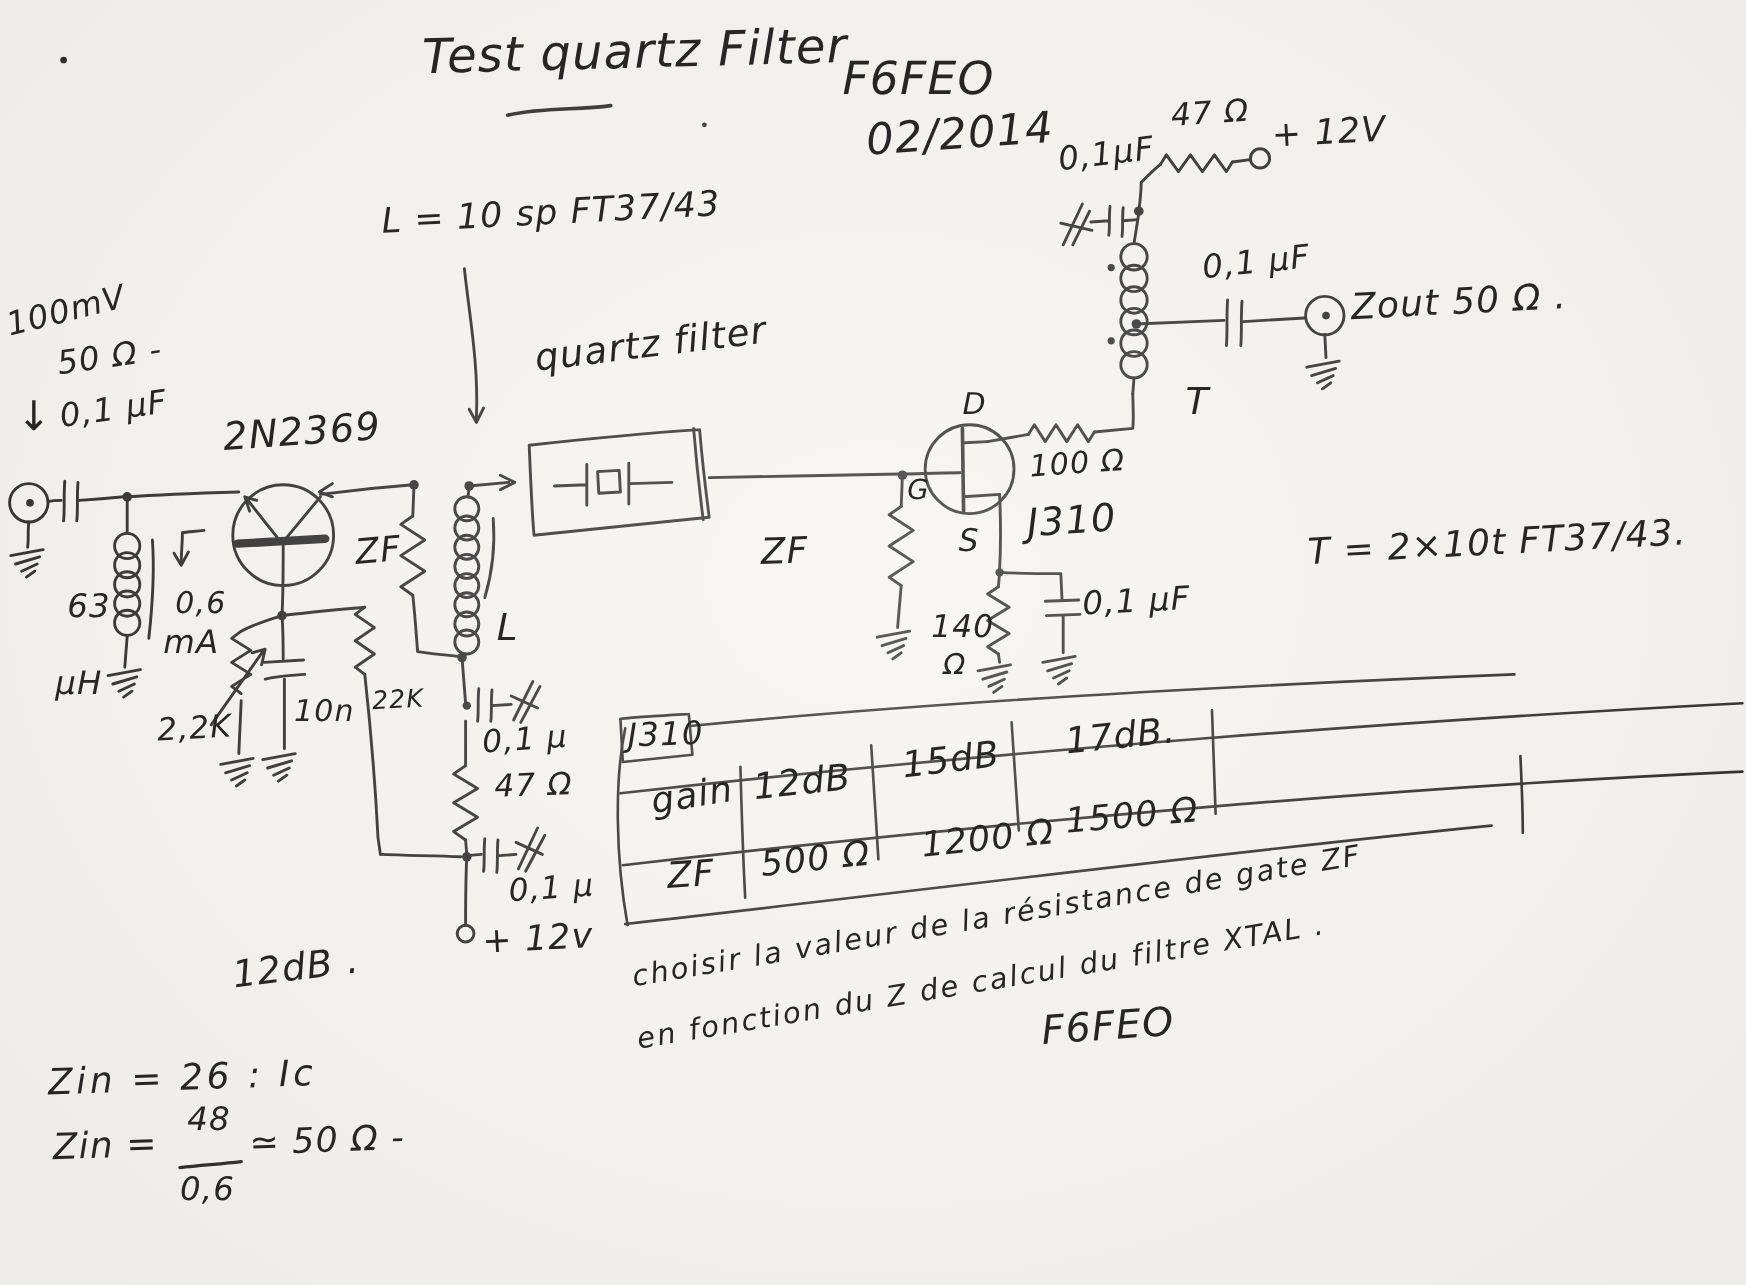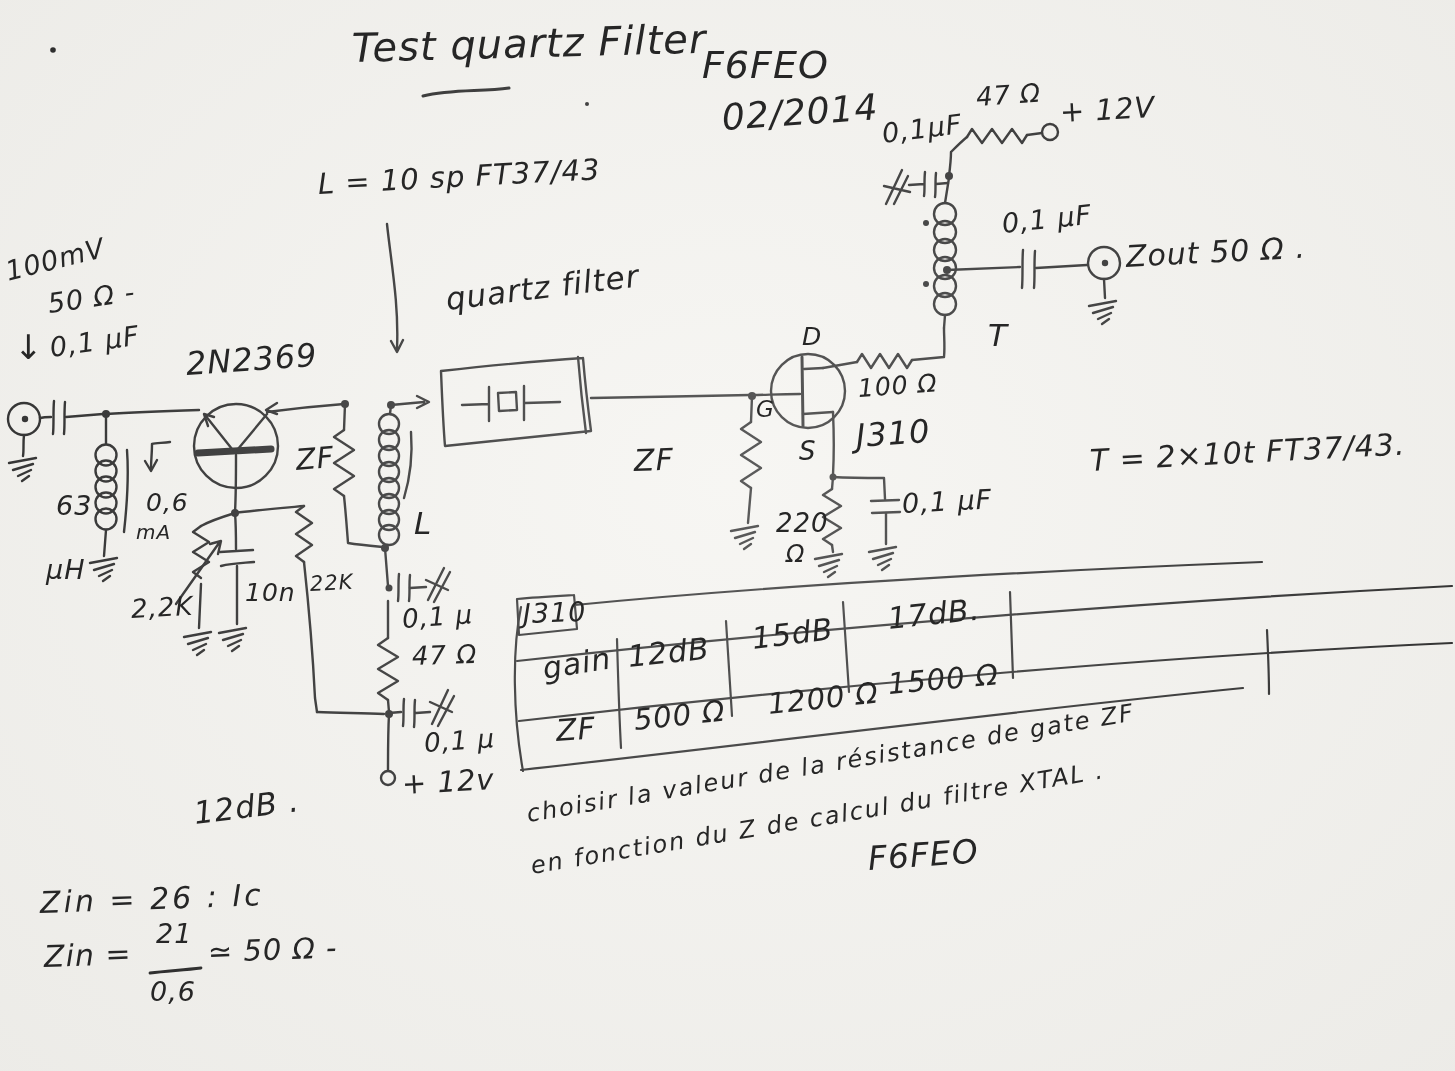--- a/index.html
+++ b/index.html
@@ -228,42 +228,42 @@
 <span class="lbl" style="left:318px;top:170px;font-size:29px;transform:rotate(-3deg);">L = 10 sp FT37/43</span>
 <span class="lbl" style="left:446px;top:284px;font-size:31px;transform:rotate(-7deg);">quartz filter</span>
 
 <span class="lbl" style="left:6px;top:258px;font-size:27px;transform:rotate(-14deg);">100mV</span>
 <span class="lbl" style="left:48px;top:290px;font-size:27px;transform:rotate(-8deg);">50 Ω -</span>
 <span class="lbl" style="left:50px;top:334px;font-size:27px;transform:rotate(-8deg);">0,1 µF</span>
 <span class="lbl" style="left:14px;top:330px;font-size:34px;">↓</span>
 <span class="lbl" style="left:56px;top:492px;font-size:27px;">63</span>
 <span class="lbl" style="left:46px;top:556px;font-size:27px;">µH</span>
 <span class="lbl" style="left:146px;top:490px;font-size:25px;">0,6</span>
-<span class="lbl" style="left:136px;top:522px;font-size:20px;">mA</span>
+<span class="lbl" style="left:136px;top:522px;font-size:27px;">mA</span>
 
 <span class="lbl" style="left:186px;top:348px;font-size:32px;transform:rotate(-4deg);">2N2369</span>
 <span class="lbl" style="left:131px;top:596px;font-size:26px;transform:rotate(-3deg);">2,2K</span>
 <span class="lbl" style="left:245px;top:580px;font-size:25px;text-align:center;">10n</span>
 <span class="lbl" style="left:310px;top:574px;font-size:21px;transform:rotate(-3deg);">22K</span>
 <span class="lbl" style="left:194px;top:798px;font-size:31px;transform:rotate(-7deg);">12dB .</span>
 
 <span class="lbl" style="left:296px;top:446px;font-size:29px;transform:rotate(-5deg);">ZF</span>
 <span class="lbl" style="left:414px;top:508px;font-size:31px;">L</span>
 <span class="lbl" style="left:402px;top:606px;font-size:26px;transform:rotate(-4deg);">0,1 µ</span>
 <span class="lbl" style="left:412px;top:643px;font-size:26px;transform:rotate(-2deg);">47 Ω</span>
 <span class="lbl" style="left:424px;top:730px;font-size:26px;transform:rotate(-4deg);">0,1 µ</span>
 <span class="lbl" style="left:402px;top:770px;font-size:29px;transform:rotate(-3deg);">+ 12v</span>
 
 <span class="lbl" style="left:634px;top:446px;font-size:30px;transform:rotate(-2deg);">ZF</span>
 <span class="lbl" style="left:802px;top:324px;font-size:25px;">D</span>
 <span class="lbl" style="left:756px;top:398px;font-size:23px;">G</span>
 <span class="lbl" style="left:799px;top:438px;font-size:26px;">S</span>
 <span class="lbl" style="left:856px;top:420px;font-size:32px;transform:rotate(-4deg);">J310</span>
 <span class="lbl" style="left:858px;top:376px;font-size:25px;transform:rotate(-4deg);">100 Ω</span>
-<span class="lbl" style="left:776px;top:510px;font-size:26px;">220</span>
+<span class="lbl" style="left:776px;top:510px;font-size:26px;">140</span>
 <span class="lbl" style="left:786px;top:542px;font-size:24px;">Ω</span>
 <span class="lbl" style="left:902px;top:490px;font-size:27px;transform:rotate(-3deg);">0,1 µF</span>
 
 <span class="lbl" style="left:988px;top:320px;font-size:31px;">T</span>
 <span class="lbl" style="left:1090px;top:446px;font-size:30px;transform:rotate(-3deg);">T = 2×10t   FT37/43.</span>
 <span class="lbl" style="left:882px;top:120px;font-size:27px;transform:rotate(-7deg);">0,1µF</span>
 <span class="lbl" style="left:976px;top:84px;font-size:26px;transform:rotate(-4deg);">47 Ω</span>
 <span class="lbl" style="left:1060px;top:98px;font-size:29px;transform:rotate(-3deg);">+ 12V</span>
 <span class="lbl" style="left:1002px;top:210px;font-size:27px;transform:rotate(-6deg);">0,1 µF</span>
 <span class="lbl" style="left:1126px;top:242px;font-size:30px;transform:rotate(-3deg);">Zout 50 Ω .</span>
@@ -277,17 +277,17 @@
 <span class="lbl" style="left:634px;top:706px;font-size:29px;transform:rotate(-6deg);">500 Ω</span>
 <span class="lbl" style="left:768px;top:690px;font-size:29px;transform:rotate(-6deg);">1200 Ω</span>
 <span class="lbl" style="left:888px;top:670px;font-size:29px;transform:rotate(-5deg);">1500 Ω</span>
 
 <span class="lbl" style="left:527px;top:802px;font-size:24px;transform:rotate(-9.5deg);letter-spacing:2px;">choisir la valeur de la résistance de gate ZF</span>
 <span class="lbl" style="left:531px;top:854px;font-size:24px;transform:rotate(-9.5deg);letter-spacing:2px;">en fonction du Z de calcul du filtre XTAL .</span>
 <span class="lbl" style="left:868px;top:842px;font-size:33px;transform:rotate(-4deg);">F6FEO</span>
 
 <span class="lbl" style="left:40px;top:888px;font-size:30px;transform:rotate(-2deg);letter-spacing:3px;">Zin = 26 : Ic</span>
 <span class="lbl" style="left:44px;top:942px;font-size:30px;transform:rotate(-2deg);">Zin =</span>
-<span class="lbl" style="left:156px;top:920px;font-size:27px;">21</span>
+<span class="lbl" style="left:156px;top:920px;font-size:27px;">48</span>
 <span class="lbl" style="left:150px;top:978px;font-size:27px;">0,6</span>
 <span class="lbl" style="left:208px;top:938px;font-size:29px;transform:rotate(-2deg);">≃ 50 Ω -</span>
 
 </div>
 
 </body></html>

